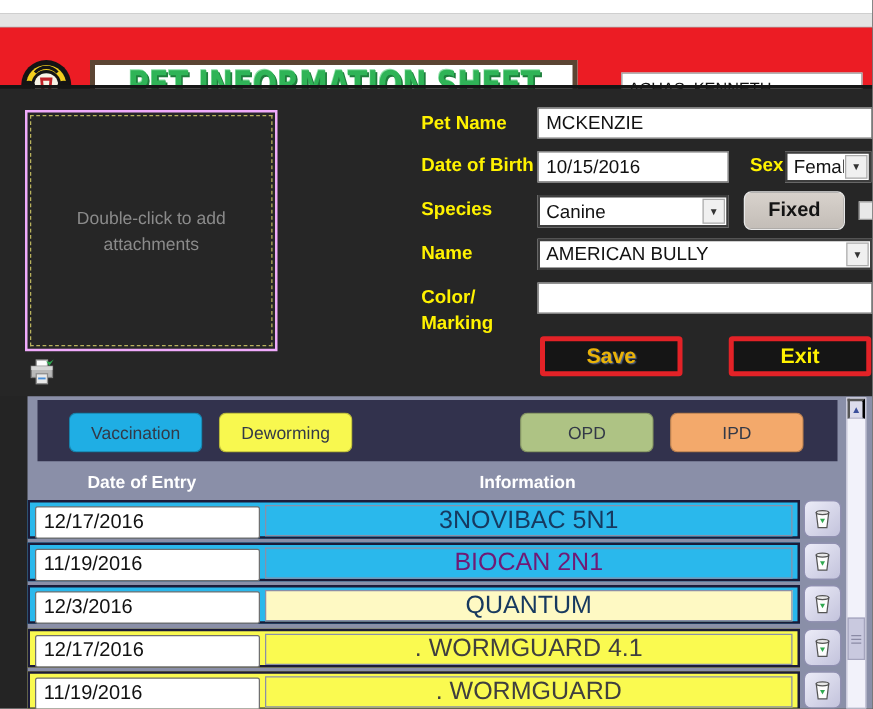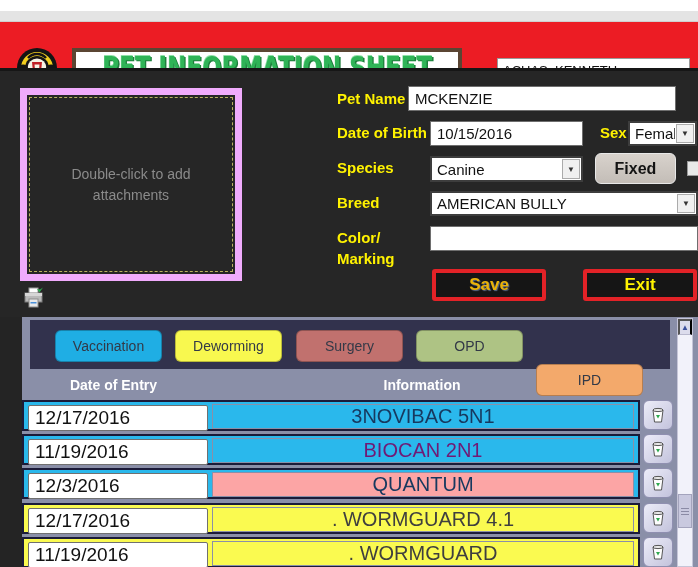--- a/index.html
+++ b/index.html
@@ -25,22 +25,22 @@
     font-family:"DejaVu Sans", sans-serif;
   }
   .owner-input {
     position:absolute; left:497px; top:36px; width:193px; height:24px;
     border:1px solid #9a9a9a; background:#fff; font-size:13px; padding:0 5px;
     font-family:"Liberation Sans", sans-serif; color:#111;
   }
   
   .form-bg { position:absolute; left:0; top:71px; width:698px; height:246px; background:#262626; }
   .attach-box {
-    position:absolute; left:20px; top:88px; width:222px; height:193px;
-    background:#262626; border:7px solid #f0abfc;
+    position:absolute; left:20px; top:88px; width:202px; height:193px;
+    background:#262626; border:2px solid #f0abfc;
   }
   .attach-inner {
     position:absolute; inset:2px; border:1px dashed #B9B25E;
     display:flex; align-items:center; justify-content:center; text-align:center;
   }
   .attach-text { color:#8b8b8b; font-size:14px; line-height:1.45; width:150px; }
   .printer { position:absolute; left:22px; top:286px; width:24px; height:24px; }
   .flabel { position:absolute; color:#FFF200; font-weight:bold; font-size:15px; }
   .tinput {
     position:absolute; background:#fff; border:1px solid #6e6e6e; font-size:15px;
@@ -78,21 +78,21 @@
     border:1px solid rgba(0,0,0,.25); font-size:14px; color:#333947;
     font-family:"Liberation Sans", sans-serif;
   }
   .col-head { position:absolute; top:377px; height:20px; color:#ffffff; font-weight:bold; font-size:14px; text-align:center; }
   .row {
     position:absolute; left:22px; width:618px; height:31px;
     border:2px solid #1B1B39;
   }
   .date-input {
     position:absolute; left:4px; top:3px; width:180px; height:23px;
-    background:#fff; border:1px solid #707070; border-radius:2px; font-size:19px; padding:12px 6px;
+    background:#fff; border:1px solid #707070; border-radius:2px; font-size:16px; padding:12px 6px;
     color:#111; font-family:"Liberation Sans", sans-serif;
   }
   .info-cell {
     position:absolute; left:188px; top:2px; width:422px; height:25px;
     border:1px solid #8a8fa8; display:flex; align-items:center; justify-content:center;
     font-size:20px;
   }
   .del-btn {
     position:absolute; left:643px; width:30px; height:30px;
     background:linear-gradient(135deg,#ececf8,#c3c3dc); border:1px solid #8f8fb0; border-radius:6px;
@@ -152,24 +152,24 @@
     <rect x="3" y="7" width="17" height="3" fill="#d6d6d6"></rect>
     <rect x="7" y="13" width="9" height="8" fill="#e9e9e9" stroke="#8d8d8d"></rect>
     <rect x="8.5" y="16" width="6" height="1.5" fill="#4a90d9"></rect>
     <path d="M15 3 L17.5 6.5 L21 1.5 L18 3.5 Z" fill="#2FA84F"></path>
   </svg>
 
   <div class="flabel" style="left:337px; top:90px;">Pet Name</div>
   <div class="flabel" style="left:337px; top:124px;">Date of Birth</div>
   <div class="flabel" style="left:600px; top:124px;">Sex</div>
   <div class="flabel" style="left:337px; top:159px;">Species</div>
-  <div class="flabel" style="left:337px; top:194px;">Breed</div>
+  <div class="flabel" style="left:337px; top:194px;">Name</div>
   <div class="flabel" style="left:337px; top:227px; width:72px; line-height:1.4;">Color/ Marking</div>
 
-  <input class="tinput" style="left: 408px; top: 86px; width: 268px; height: 25px;" value="MCKENZIE">
+  <input class="tinput" style="left: 430px; top: 86px; width: 268px; height: 25px;" value="MCKENZIE">
   <input class="tinput" style="left: 430px; top: 121px; width: 153px; height: 25px;" value="10/15/2016">
 
   <div class="combo" style="left:628px; top:121px; width:69px; height:25px;">
     <span class="val">Female</span>
     <span class="arrow-btn">▼</span>
   </div>
 
   <div class="combo" style="left:430px; top:156px; width:153px; height:26px;">
     <span class="val">Canine</span>
     <span class="arrow-btn">▼</span>
@@ -186,38 +186,37 @@
   <input class="tinput" style="left: 430px; top: 226px; width: 268px; height: 25px;" value="">
 
   <button class="action-btn save-btn">Save</button>
   <button class="action-btn exit-btn">Exit</button>
 
   <div class="panel"></div>
   <div class="tab-tray"></div>
 
   <button class="tab" style="left: 55px; background-color: rgb(31, 174, 228);">Vaccination</button>
   <button class="tab" style="left: 175px; background-color: rgb(248, 248, 79);">Deworming</button>
-  <button class="tab" style="left: 296px; background-color: rgb(193, 113, 110);">Surgery</button>
   <button class="tab" style="left: 416px; background-color: rgb(174, 195, 132);">OPD</button>
-  <button class="tab" style="left: 536px; background-color: rgb(243, 169, 107); margin-top: 34px;">IPD</button>
+  <button class="tab" style="left: 536px; background-color: rgb(243, 169, 107);">IPD</button>
 
   <div class="col-head" style="left:22px; width:183px;">Date of Entry</div>
   <div class="col-head" style="left:210px; width:424px;">Information</div>
 
   <div class="row" style="top: 400px; background-color: rgb(42, 184, 236);">
     <input class="date-input" value="12/17/2016" style="">
     <div class="info-cell" style="background-color: rgb(42, 184, 236); color: rgb(23, 57, 95);">3NOVIBAC 5N1</div>
   </div>
   <div class="row" style="top: 434px; background-color: rgb(42, 184, 236);">
     <input class="date-input" value="11/19/2016" style="">
     <div class="info-cell" style="background-color: rgb(42, 184, 236); color: #701a75;">BIOCAN 2N1</div>
   </div>
   <div class="row" style="top: 468px; background-color: rgb(42, 184, 236);">
     <input class="date-input" value="12/3/2016" style="">
-    <div class="info-cell" style="background-color: #fca5a5; color: rgb(23, 57, 95);">QUANTUM</div>
+    <div class="info-cell" style="background-color: #fef9c3; color: rgb(23, 57, 95);">QUANTUM</div>
   </div>
   <div class="row" style="top: 503px; background-color: rgb(250, 250, 80);">
     <input class="date-input" value="12/17/2016" style="">
     <div class="info-cell" style="background-color: rgb(250, 250, 80); color: rgb(63, 63, 63);">. WORMGUARD 4.1</div>
   </div>
   <div class="row" style="top: 537px; background-color: rgb(250, 250, 80);">
     <input class="date-input" value="11/19/2016" style="">
     <div class="info-cell" style="background-color: rgb(250, 250, 80); color: rgb(63, 63, 63);">. WORMGUARD</div>
   </div>
 

